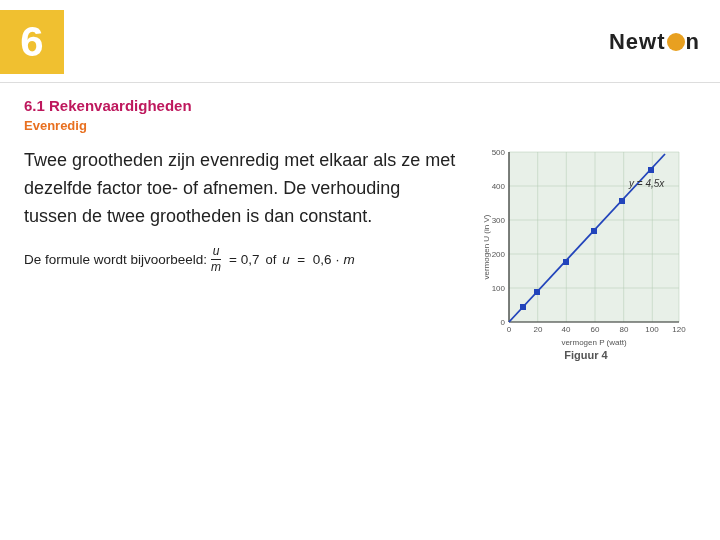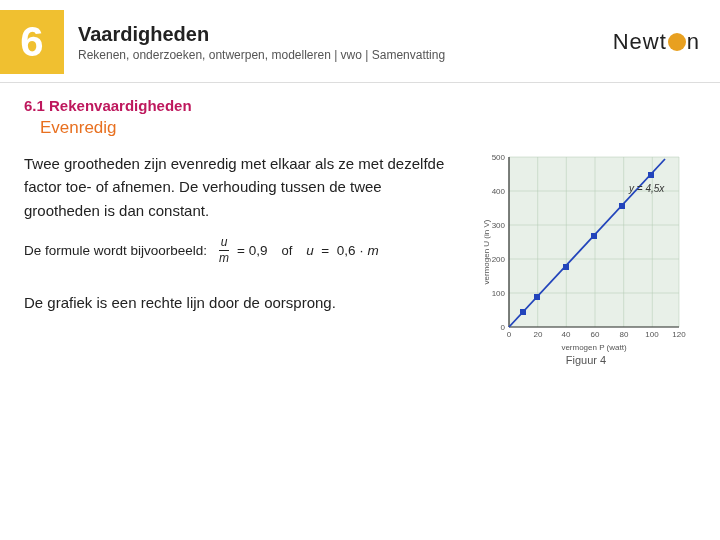--- a/index.html
+++ b/index.html
@@ -48,21 +48,21 @@
       color: #555;
       margin-top: 2px;
     }
     .header-logo {
       margin-left: auto;
       display: flex;
       align-items: center;
     }
     .logo-text {
       font-size: 22px;
-      font-weight: normal;
+      font-weight: bold;
       color: #222;
       letter-spacing: 1px;
     }
     .logo-icon {
       display: inline-block;
       width: 18px;
       height: 18px;
       background: #e8a020;
       border-radius: 50%;
       margin: 0 1px;
@@ -75,44 +75,43 @@
     .content {
       padding: 14px 24px 10px 24px;
     }
     .section-title {
       font-size: 15px;
       font-weight: bold;
       color: #be185d;
       margin-bottom: 4px;
     }
     .sub-title {
-      font-size: 17px;
-      font-weight: normal;
+      font-size: 13px;
+      font-weight: bold;
       color: #e87020;
       margin-bottom: 14px;
-      margin-left: 16px;
     }
     .main-body {
       display: flex;
       gap: 20px;
     }
     .text-column {
       flex: 1;
     }
     .para {
-      font-size: 15px;
+      font-size: 18px;
       line-height: 1.55;
       margin-bottom: 14px;
       color: #222;
     }
     .formula-line {
       display: flex;
       align-items: center;
-      gap: 10px;
-      margin-bottom: 26px;
+      gap: 2px;
+      margin-bottom: 14px;
       font-size: 13.5px;
     }
     .formula-box {
       display: inline-flex;
       align-items: center;
       gap: 6px;
     }
     .frac {
       display: inline-flex;
       flex-direction: column;
@@ -143,37 +142,34 @@
     }
     .chart-wrapper {
       position: relative;
       width: 210px;
     }
     .chart-label-bottom {
       font-size: 11px;
       color: #555;
       text-align: center;
       margin-top: 2px;
+      font-weight: bold;
     }
 
     
     svg.chart {
       display: block;
     }
   </style>
 </head>
 <body>
 
 <div class="header">
   <div class="header-number-block">
     <span class="header-number">6</span>
-  </div>
-  <div class="header-text">
-    <div class="header-title">Vaardigheden</div>
-    <div class="header-subtitle">Rekenen, onderzoeken, ontwerpen, modelleren | vwo | Samenvatting</div>
   </div>
   <div class="header-logo">
     <span class="logo-text">
       Newt<span class="logo-icon"></span>n
     </span>
   </div>
 </div>
 
 <div class="content">
   <div class="section-title">
@@ -186,29 +182,28 @@
       <p class="para">Twee grootheden zijn evenredig met elkaar als ze met dezelfde factor toe- of afnemen. De verhouding tussen de twee grootheden is dan constant.</p>
 
       <div class="formula-line">
         <span>De formule wordt bijvoorbeeld:</span>
         <span class="formula-box">
           <span class="frac">
             <span class="frac-num italic">u</span>
             <span class="frac-line"></span>
             <span class="frac-den italic">m</span>
           </span>
-          <span>= 0,9</span>
+          <span>= 0,7</span>
         </span>
         <span class="of-text">of</span>
         <span>
           <span class="italic">u</span> &nbsp;=&nbsp; 0,6 · <span class="italic">m</span>
         </span>
       </div>
 
-      <p class="para">De grafiek is een rechte lijn door de oorsprong.</p>
     </div>
 
     <div class="chart-column">
       <div class="chart-wrapper">
         <svg class="chart" width="210" height="200" viewBox="0 0 210 200">
 
           <rect x="28" y="5" width="170" height="170" fill="#e8f0e8"></rect>
 
           <line x1="28" y1="5" x2="28" y2="175" stroke="#b0c8b0" stroke-width="0.5"></line>
           <line x1="56.7" y1="5" x2="56.7" y2="175" stroke="#b0c8b0" stroke-width="0.5"></line>

